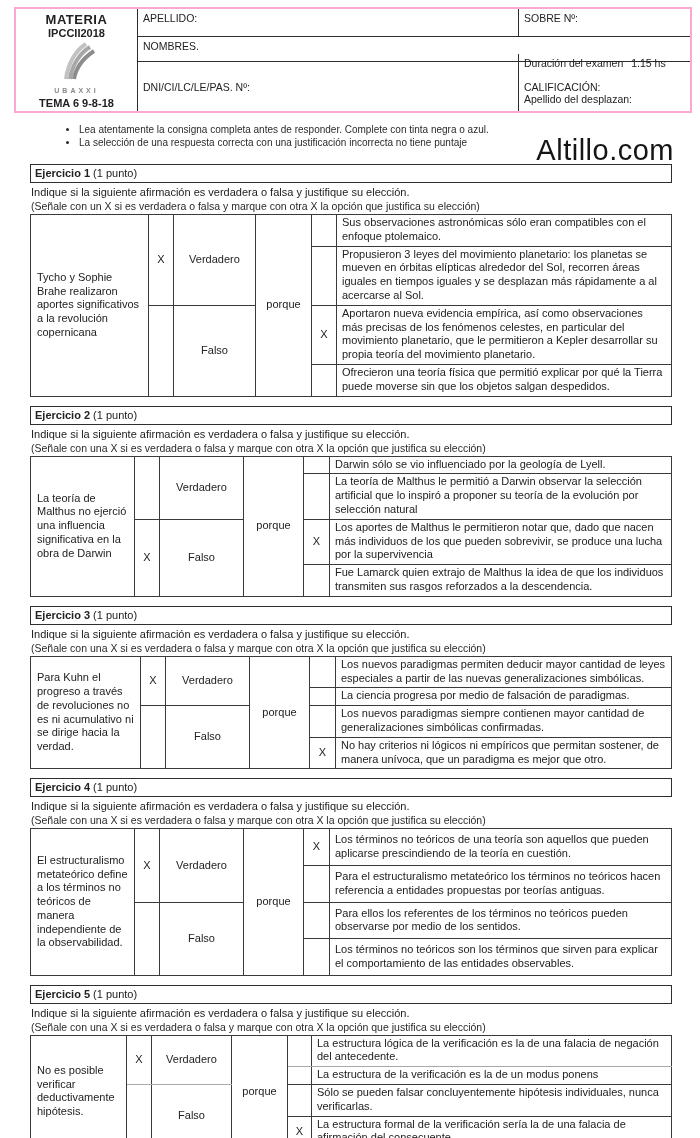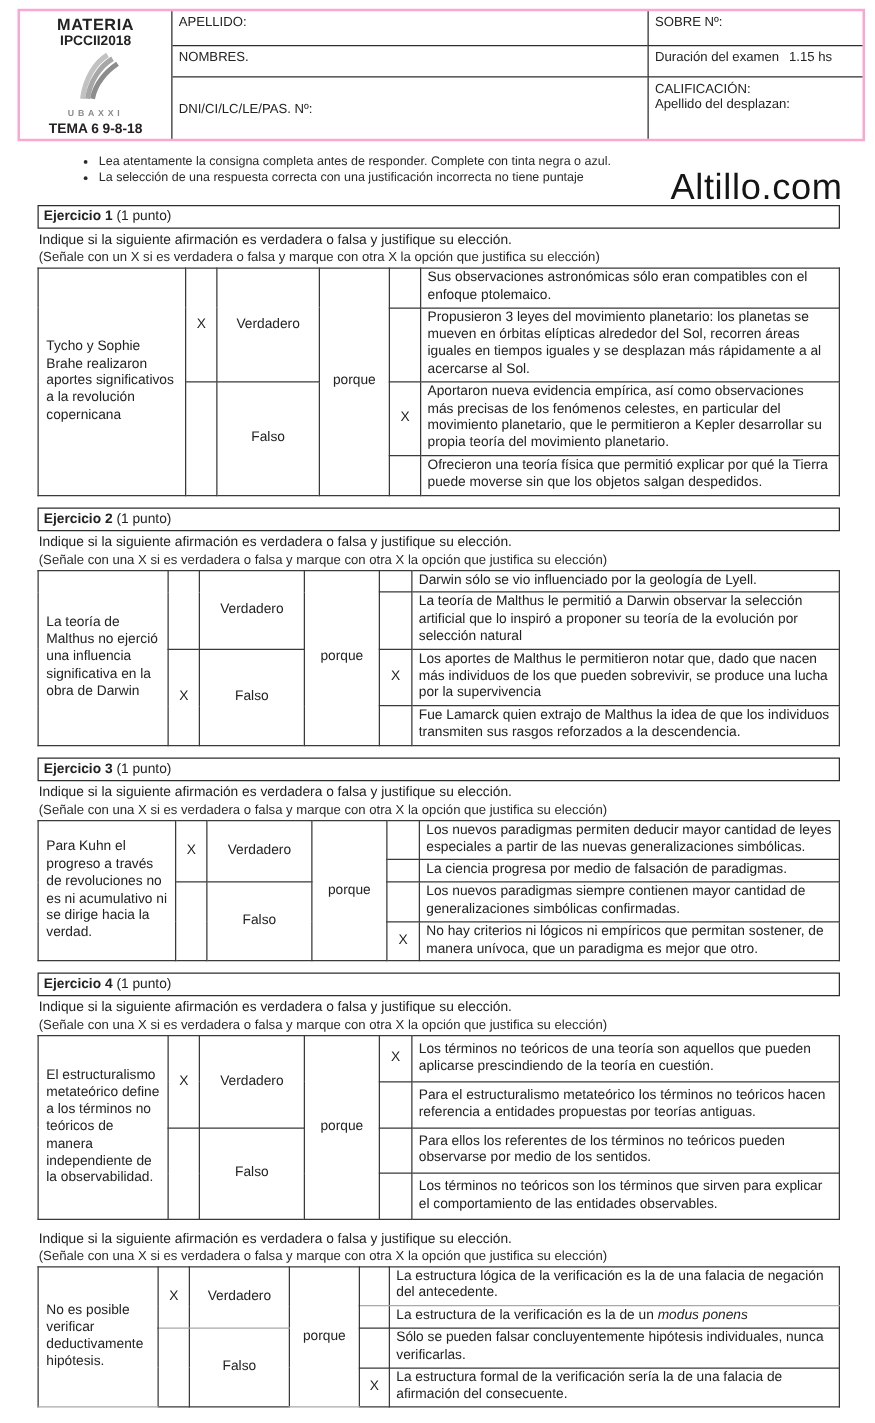--- a/index.html
+++ b/index.html
@@ -30,23 +30,23 @@
   .materia-label { font-size: 13px; font-weight: bold; letter-spacing: .5px; }
   .materia-code { font-size: 11px; font-weight: bold; }
   .logo-wrap { display:flex; flex-direction:column; align-items:center; }
   .logo-text { font-size: 7px; font-weight: bold; color: #8a8a8a; letter-spacing: 3px; margin-top: 1px; }
   .tema { font-size: 11px; font-weight: bold; }
   .h-cell { padding: 3px 5px; font-size: 10.5px; }
   .h-apellido { grid-column: 2; grid-row: 1; border-bottom: 1px solid #2e2e2e; }
   .h-nombres  { grid-column: 2; grid-row: 2; border-bottom: 1px solid #2e2e2e; }
   .h-dni      { grid-column: 2; grid-row: 3; display: flex; align-items: center; }
   .h-sobre    { grid-column: 3; grid-row: 1; border-left: 1px solid #2e2e2e; border-bottom: 1px solid #2e2e2e; }
-  .h-duracion { grid-column: 3; grid-row: 2; border-left: 1px solid #2e2e2e; border-bottom: 1px solid #2e2e2e; }
+  .h-duracion { grid-column: 3; grid-row: 2; border-left: 1px solid #2e2e2e; border-bottom: 1px solid #2e2e2e; margin-top: 17px; }
   .h-calif    { grid-column: 3; grid-row: 3; border-left: 1px solid #2e2e2e;
-                display: flex; flex-direction: column; justify-content: flex-start; padding-bottom: 6px; }
+                display: flex; flex-direction: column; justify-content: flex-end; padding-bottom: 6px; }
   .dur-val { margin-left: 8px; }
   
   .instr { position: absolute; left: 50px; top: 124px; font-size: 10px; line-height: 12.5px; color: #2a2a2a; }
   .instr li { margin-left: 29px; }
   
   .watermark {
     position: absolute; right: 26px; top: 134px;
     font-size: 29px; color: #151515; letter-spacing: 0.5px;
   }
   
@@ -66,21 +66,21 @@
     border: 1px solid #3a3a3a;
     font-size: 11px;
     line-height: 13.8px;
     vertical-align: middle;
   }
   td.stmt { padding: 3px 6px; }
   td.xc   { text-align: center; padding: 0 2px; }
   td.vf   { text-align: center; padding: 0 2px; }
   td.pq   { text-align: center; padding: 0 2px; }
   td.opt  { padding: 1px 5px 2px; vertical-align: top; }
-  td.opt .it { font-style: italic; }
+  td.opt .it { }
   .ex4 td.opt { padding-top: 4px; padding-bottom: 4px; }
   tr.light-sep td { border-bottom-color: #a9a9a9; }
 </style>
 </head>
 <body>
 
 <div class="hdr">
   <div class="hdr-left">
     <div>
       <div class="materia-label">MATERIA</div>
@@ -274,20 +274,21 @@
       </tr>
       <tr>
         <td class="xc"></td>
         <td class="opt"><span>Los términos no teóricos son los términos que sirven para explicar el comportamiento de las entidades observables.</span><span class="it"></span></td>
       </tr>
     </tbody>
       </table>
   </div>
 
   <div class="ex">
+    <div class="ex-box"><b>Ejercicio 5</b><span> (1 punto)</span></div>
     <div class="ex-bold">Indique si la siguiente afirmación es verdadera o falsa y justifique su elección.</div>
     <div class="ex-note">(Señale con una X si es verdadera o falsa y marque con otra X la opción que justifica su elección)</div>
     <table class="exnt">
       <colgroup>
           <col style="width:96px">
           <col style="width:25px">
           <col style="width:80px">
           <col style="width:56px">
           <col style="width:24px">
           <col>

